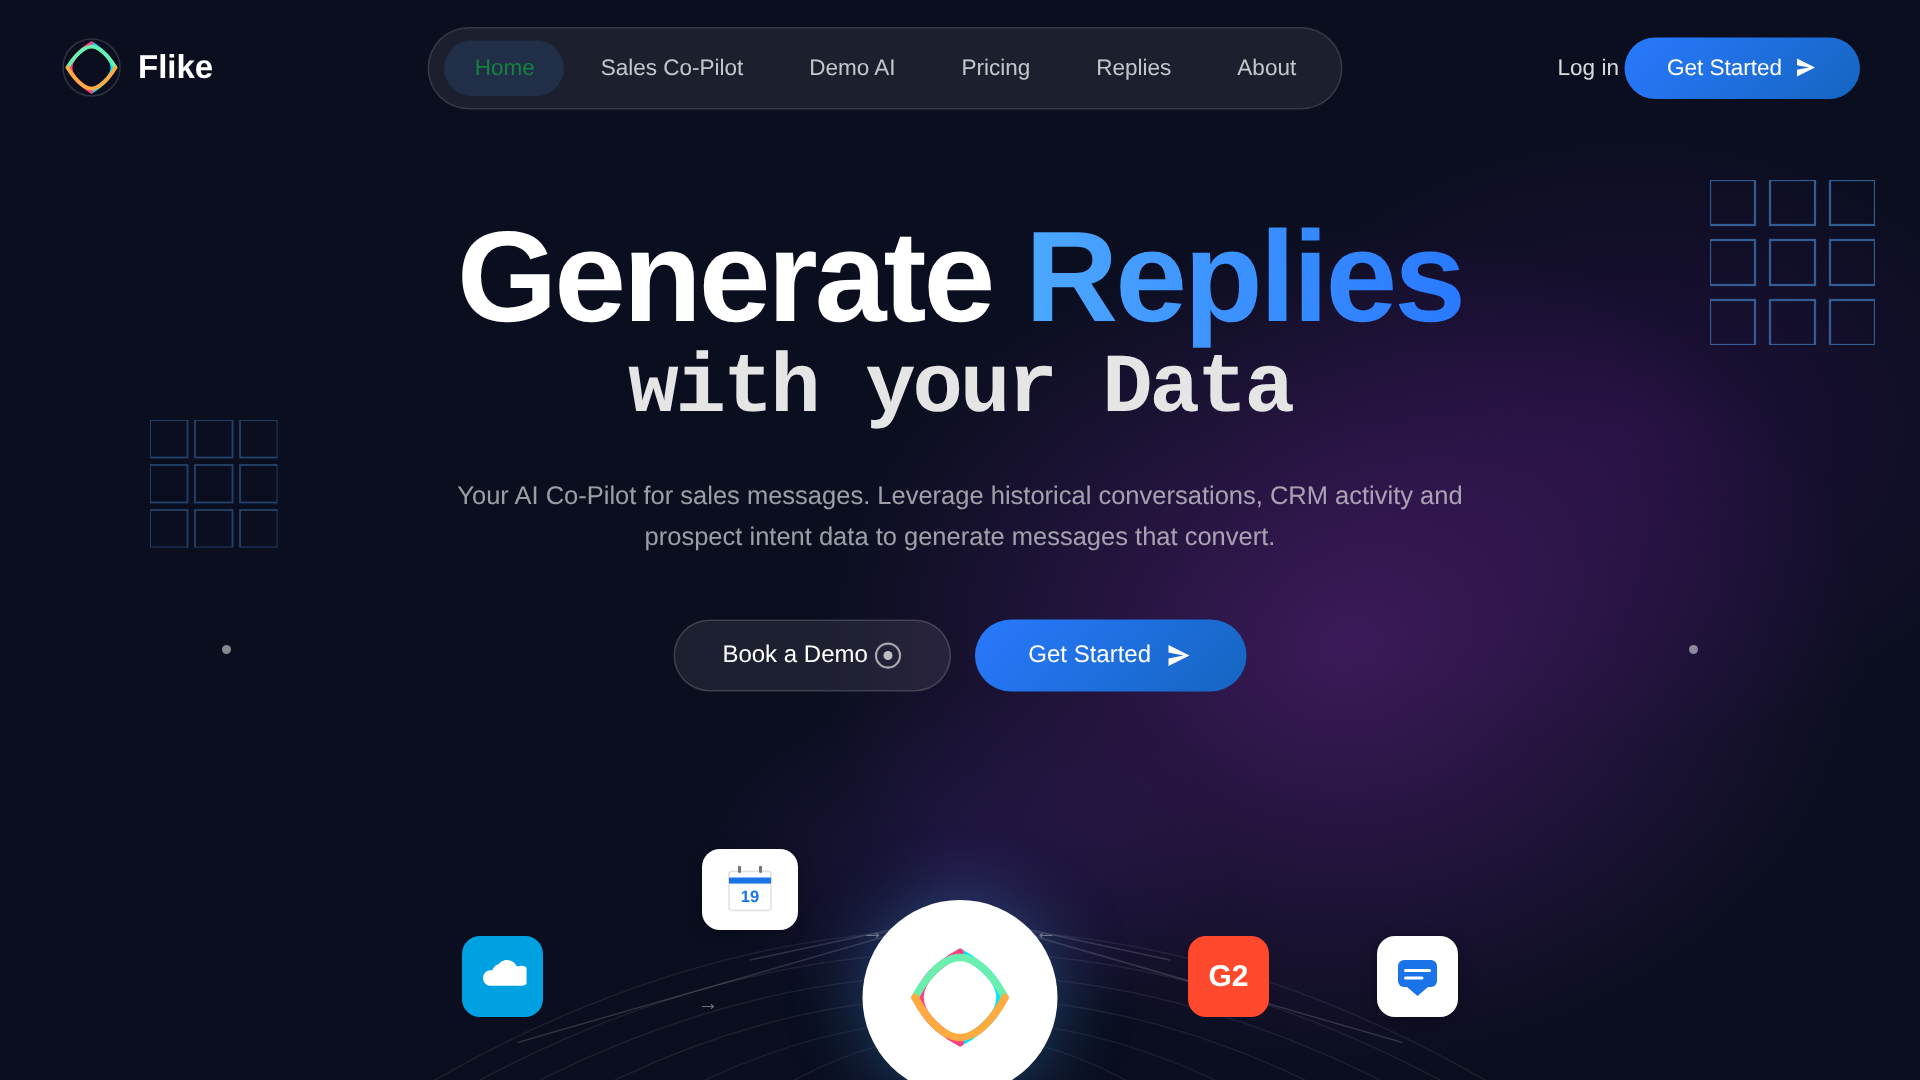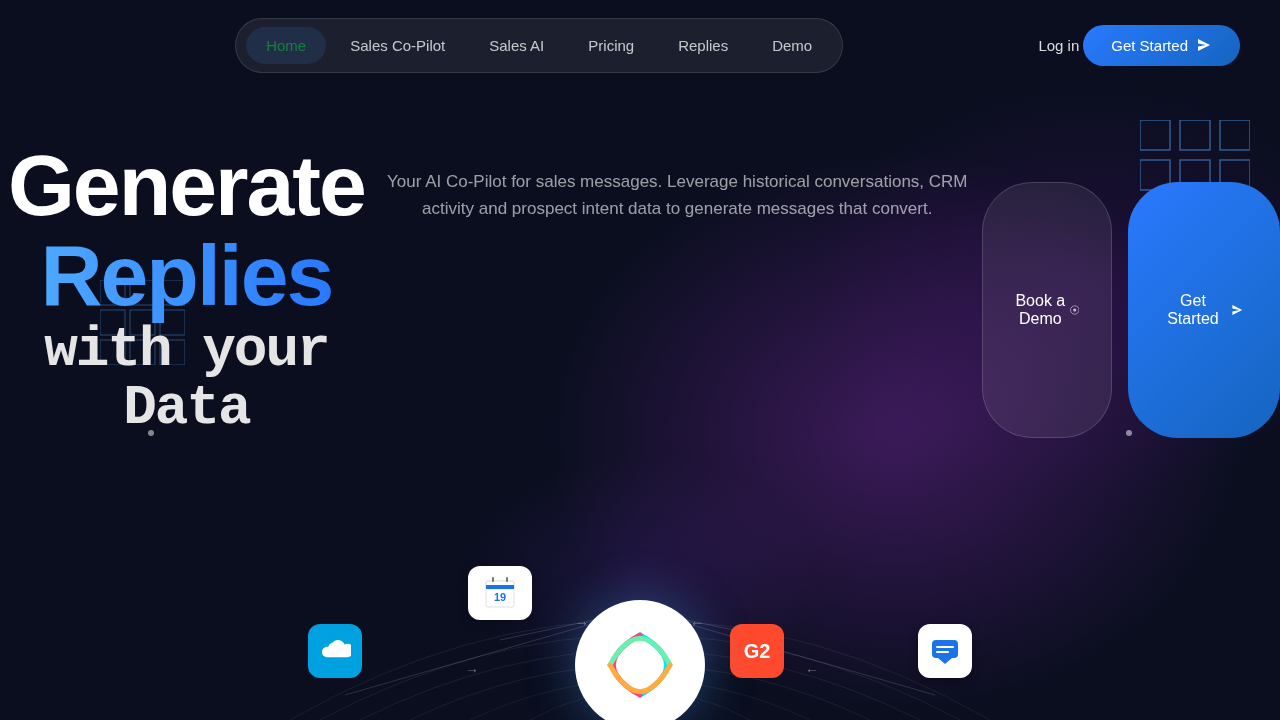--- a/index.html
+++ b/index.html
@@ -146,20 +146,22 @@
       display: flex;
       align-items: center;
       gap: 8px;
     }
 
     
     .hero {
       position: relative;
       z-index: 5;
       display: flex;
+      flex-direction: column;
+      align-items: center;
       text-align: center;
       padding-top: 50px;
     }
 
     .hero-headline {
       font-size: 86px;
       font-weight: 700;
       color: #ffffff;
       line-height: 1.05;
       letter-spacing: -2px;
@@ -252,28 +254,38 @@
     <rect x="0" y="60" width="25" height="25" stroke="#4a90d9" stroke-width="1.2" fill="none"></rect>
     <rect x="30" y="60" width="25" height="25" stroke="#4a90d9" stroke-width="1.2" fill="none"></rect>
     <rect x="60" y="60" width="25" height="25" stroke="#4a90d9" stroke-width="1.2" fill="none"></rect>
   </svg>
 </div>
 
 <div class="dot-left"></div>
 <div class="dot-right"></div>
 
 <nav>
+  <a class="logo" href="#">
+    <svg class="logo-icon" viewBox="0 0 42 42" fill="none" xmlns="http://www.w3.org/2000/svg">
+      <circle cx="21" cy="21" r="19" stroke="rgba(255,255,255,0.15)" stroke-width="1"></circle>
+      <path d="M21 5 C21 5, 35 13, 35 21 C35 29, 21 37, 21 37" stroke="#00e5ff" stroke-width="2.5" stroke-linecap="round" fill="none"></path>
+      <path d="M21 5 C21 5, 7 13, 7 21 C7 29, 21 37, 21 37" stroke="#ff4081" stroke-width="2.5" stroke-linecap="round" fill="none"></path>
+      <path d="M5 21 C5 21, 13 7, 21 7 C29 7, 37 21, 37 21" stroke="#69f0ae" stroke-width="2.5" stroke-linecap="round" fill="none"></path>
+      <path d="M5 21 C5 21, 13 35, 21 35 C29 35, 37 21, 37 21" stroke="#ffab40" stroke-width="2.5" stroke-linecap="round" fill="none"></path>
+    </svg>
+    <span class="logo-text">Flike</span>
+  </a>
 
   <div class="nav-pill">
     <a class="nav-link active" href="#">Home</a>
     <a class="nav-link" href="#">Sales Co-Pilot</a>
-    <a class="nav-link" href="#">Sales AI</a>
+    <a class="nav-link" href="#">Demo AI</a>
     <a class="nav-link" href="#">Pricing</a>
     <a class="nav-link" href="#">Replies</a>
-    <a class="nav-link" href="#">Demo</a>
+    <a class="nav-link" href="#">About</a>
   </div>
 
   <div class="nav-actions">
     <button class="btn-login">Log in</button>
     <button class="btn-get-started">
       <span>Get Started</span>
       <svg width="16" height="16" viewBox="0 0 16 16" fill="none">
         <path d="M2 14L14 8L2 2V6.5L10 8L2 9.5V14Z" fill="white"></path>
       </svg>
     </button>
@@ -337,21 +349,21 @@
     <svg width="32" height="32" viewBox="0 0 32 32">
       <rect x="2" y="4" width="28" height="26" rx="2" fill="white" stroke="#e0e0e0" stroke-width="1"></rect>
       <rect x="2" y="4" width="28" height="8" rx="2" fill="#fff" stroke="#e0e0e0" stroke-width="1"></rect>
       <rect x="2" y="8" width="28" height="4" fill="#1a73e8"></rect>
       <text x="16" y="24" text-anchor="middle" fill="#1a73e8" font-size="11" font-weight="700">19</text>
       <line x1="9" y1="4" x2="9" y2="1" stroke="#757575" stroke-width="2" stroke-linecap="round"></line>
       <line x1="23" y1="4" x2="23" y2="1" stroke="#757575" stroke-width="2" stroke-linecap="round"></line>
     </svg>
   </div>
 
-  <div style="position:absolute; bottom:42px; left:730px; width:54px; height:54px; border-radius:12px; background:#FF492C; display:flex; align-items:center; justify-content:center;">
+  <div style="position:absolute; bottom:42px; left:792px; width:54px; height:54px; border-radius:12px; background:#FF492C; display:flex; align-items:center; justify-content:center;">
     <span style="color:white; font-weight:800; font-size:20px;">G2</span>
   </div>
 
   <div style="position:absolute; bottom:42px; right:308px; width:54px; height:54px; border-radius:12px; background:white; display:flex; align-items:center; justify-content:center; box-shadow: 0 2px 10px rgba(0,0,0,0.3);">
     <svg width="30" height="30" viewBox="0 0 30 30">
       <rect x="2" y="4" width="26" height="18" rx="4" fill="#1a73e8"></rect>
       <path d="M8 22 L15 28 L22 22" fill="#1a73e8"></path>
       <line x1="7" y1="11" x2="23" y2="11" stroke="white" stroke-width="2" stroke-linecap="round"></line>
       <line x1="7" y1="16" x2="18" y2="16" stroke="white" stroke-width="2" stroke-linecap="round"></line>
     </svg>

